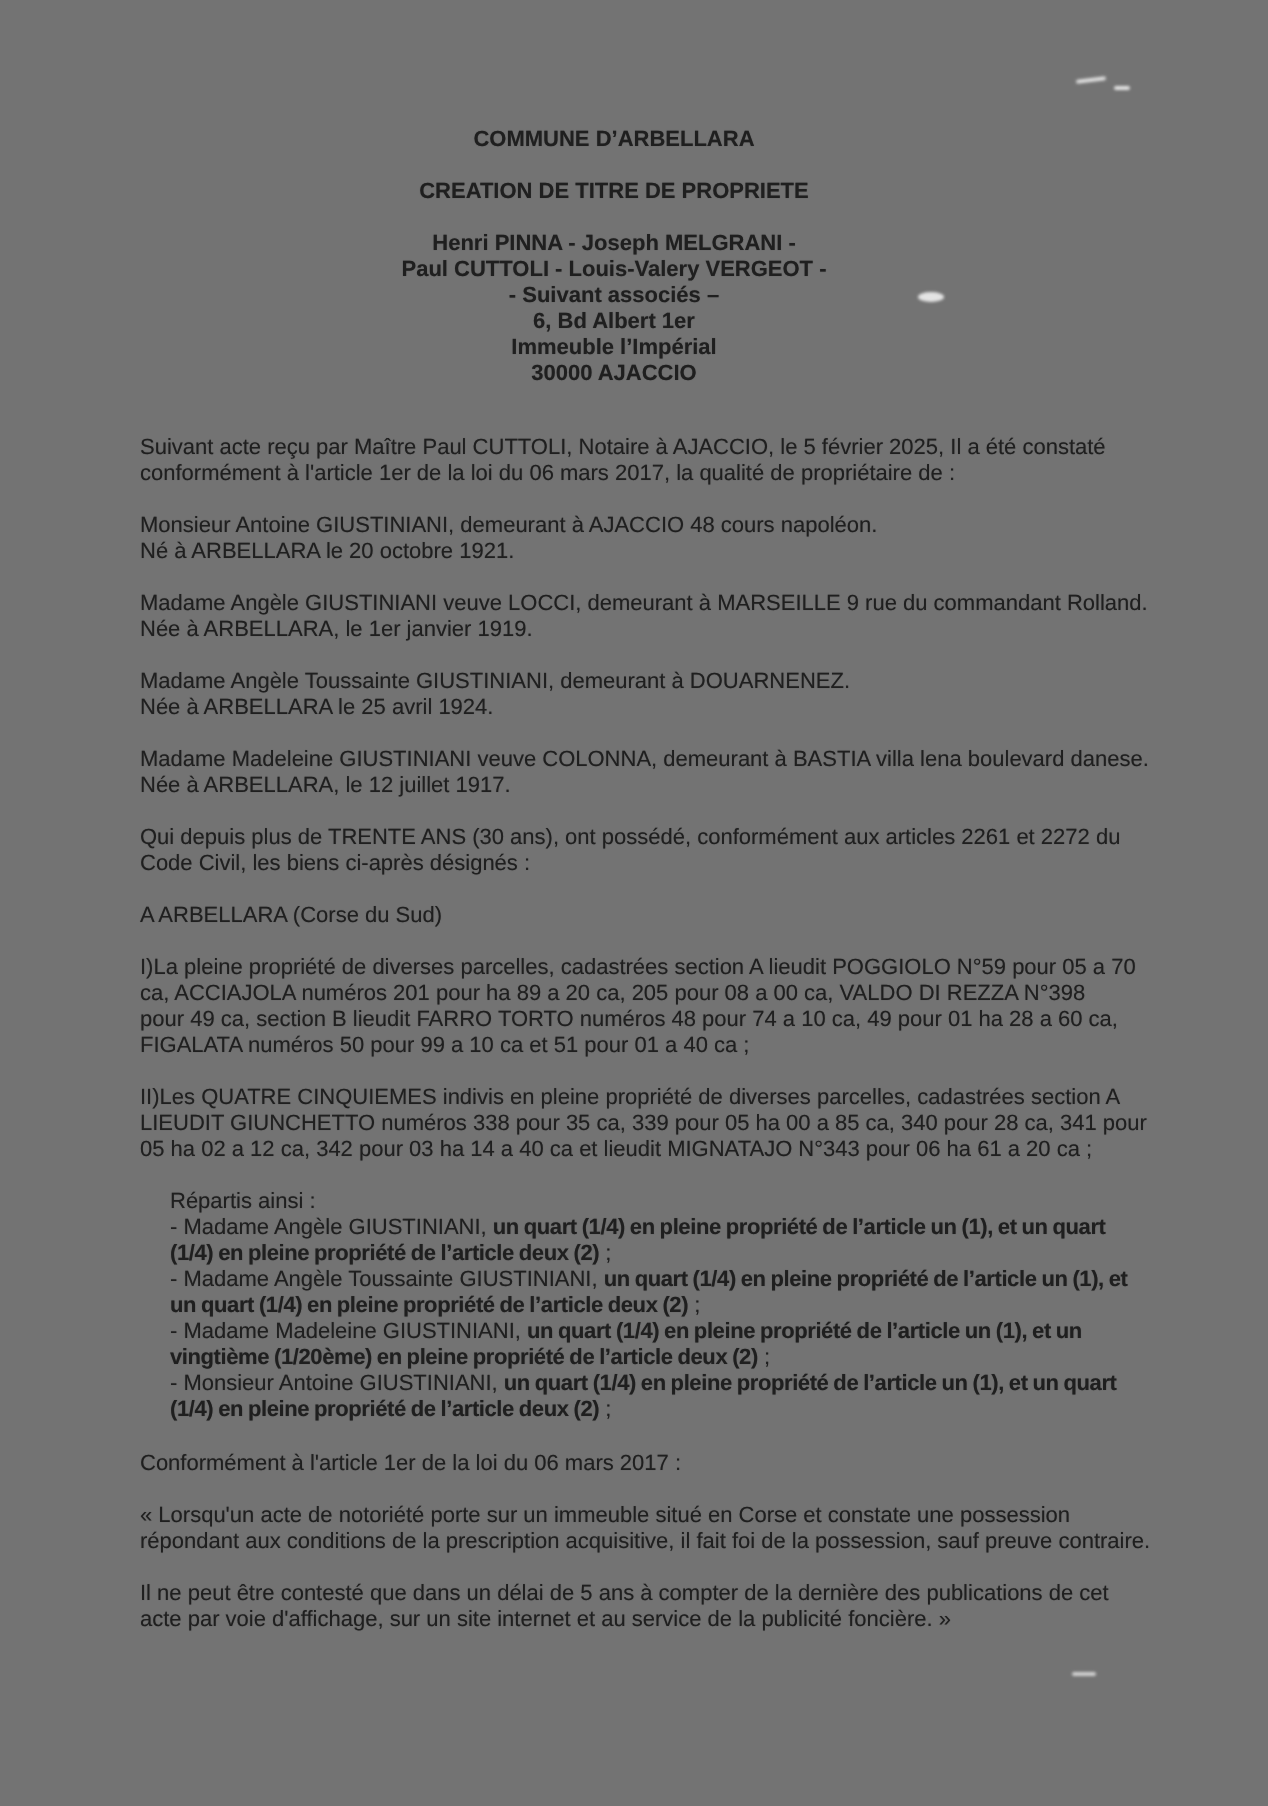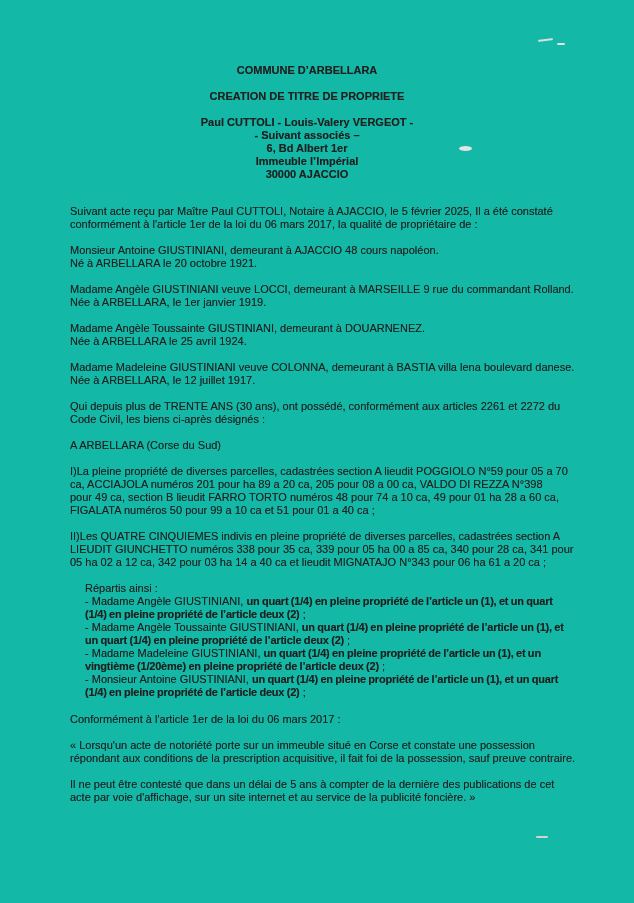--- a/index.html
+++ b/index.html
@@ -1,19 +1,19 @@
 <!DOCTYPE html>
 <html><head>
 <meta charset="utf-8">
 <style>
   html, body { margin:0; padding:0; background:#ffffff; }
   .page {
     position:relative;
     width:634px; height:903px;
-    background:#14b8a6;
+    background:#737373;
     font-family:"Liberation Sans","DejaVu Sans",sans-serif;
     font-size:11px;
     line-height:13px;
     color:#1f1f1f;
     overflow:hidden;
     text-shadow:0 0 0.45px rgba(30,30,30,0.45);
   }
   .content { position:absolute; left:70px; top:64px; width:508px; }
   .doc-header { width:474px; text-align:center; font-weight:bold; margin:0 0 24px 0; }
   .h-line { white-space:pre; }
@@ -35,20 +35,21 @@
   <div class="art art-1a"></div>
   <div class="art art-1b"></div>
   <div class="art art-2"></div>
   <div class="art art-3"></div>
 
   <div class="content">
 
     <div class="doc-header">
       <div class="h-line h-space">COMMUNE D’ARBELLARA</div>
       <div class="h-line h-space">CREATION DE TITRE DE PROPRIETE</div>
+      <div class="h-line">Henri PINNA - Joseph MELGRANI -</div>
       <div class="h-line">Paul CUTTOLI - Louis-Valery VERGEOT -</div>
       <div class="h-line">- Suivant associés –</div>
       <div class="h-line">6, Bd Albert 1er</div>
       <div class="h-line">Immeuble l’Impérial</div>
       <div class="h-line">30000 AJACCIO</div>
     </div>
 
     <p class="para">Suivant acte reçu par Maître Paul CUTTOLI, Notaire à AJACCIO, le 5 février 2025, Il a été constaté
 conformément à l'article 1er de la loi du 06 mars 2017, la qualité de propriétaire de :</p>
 

